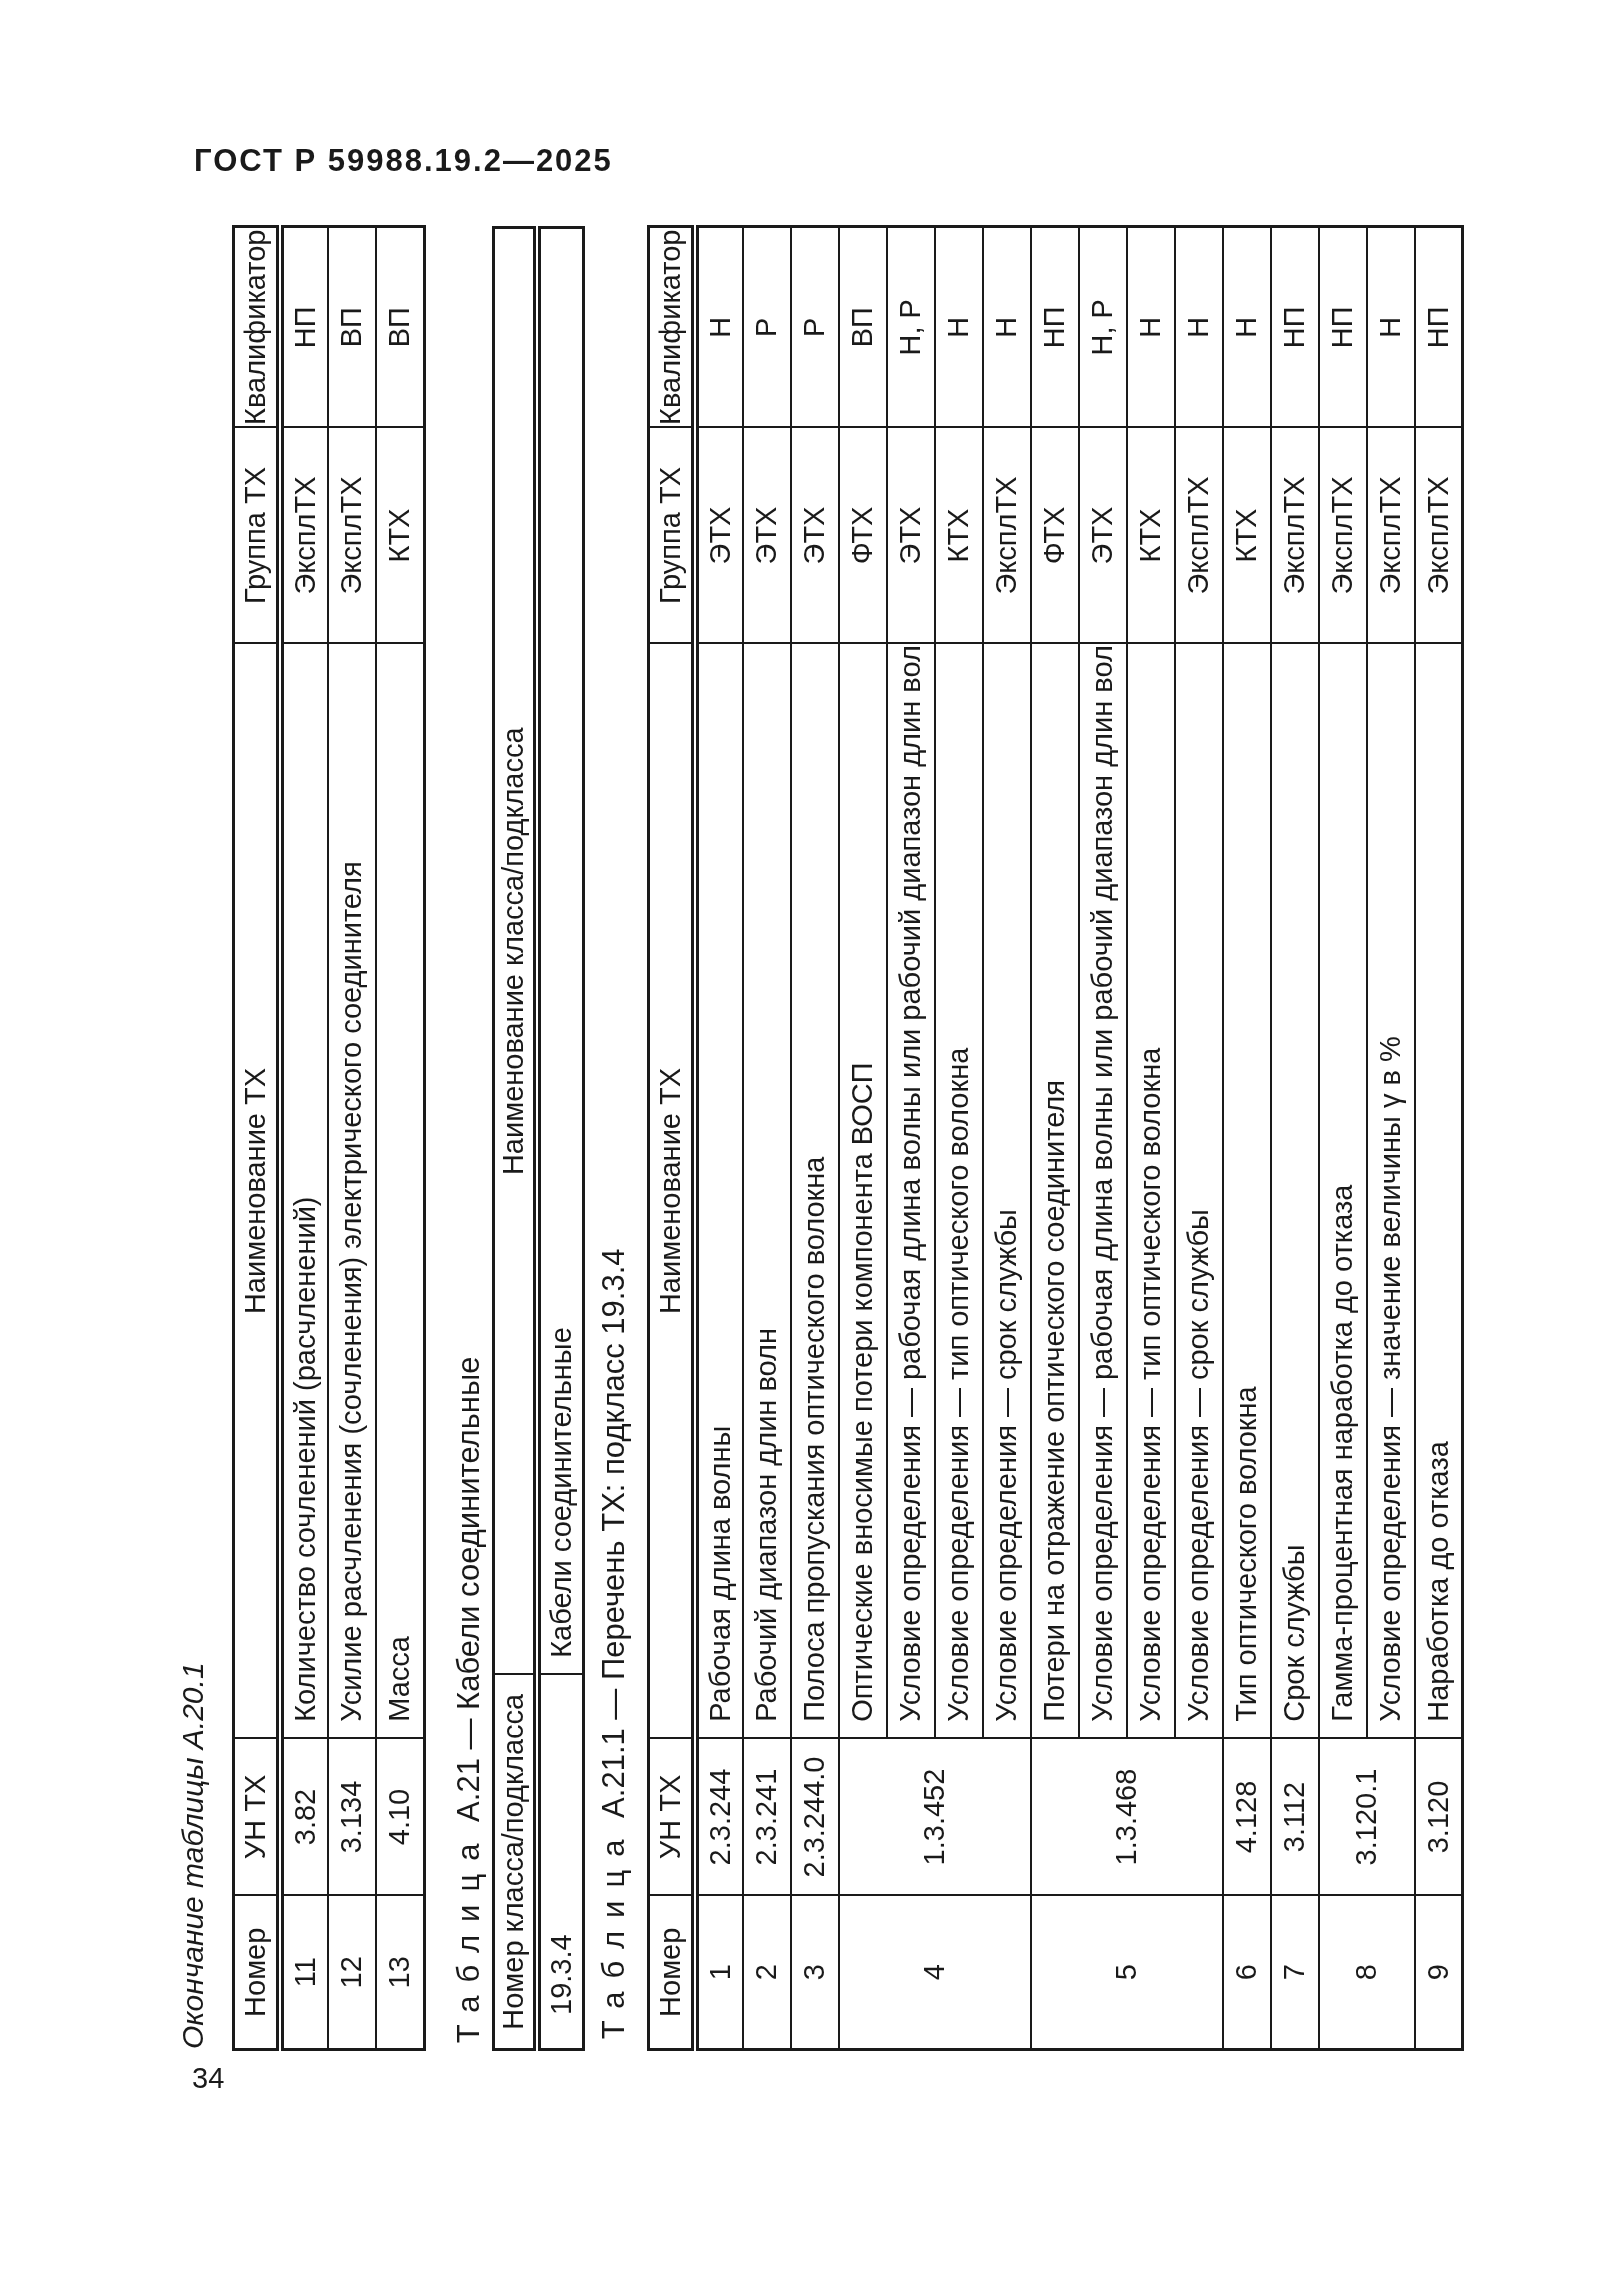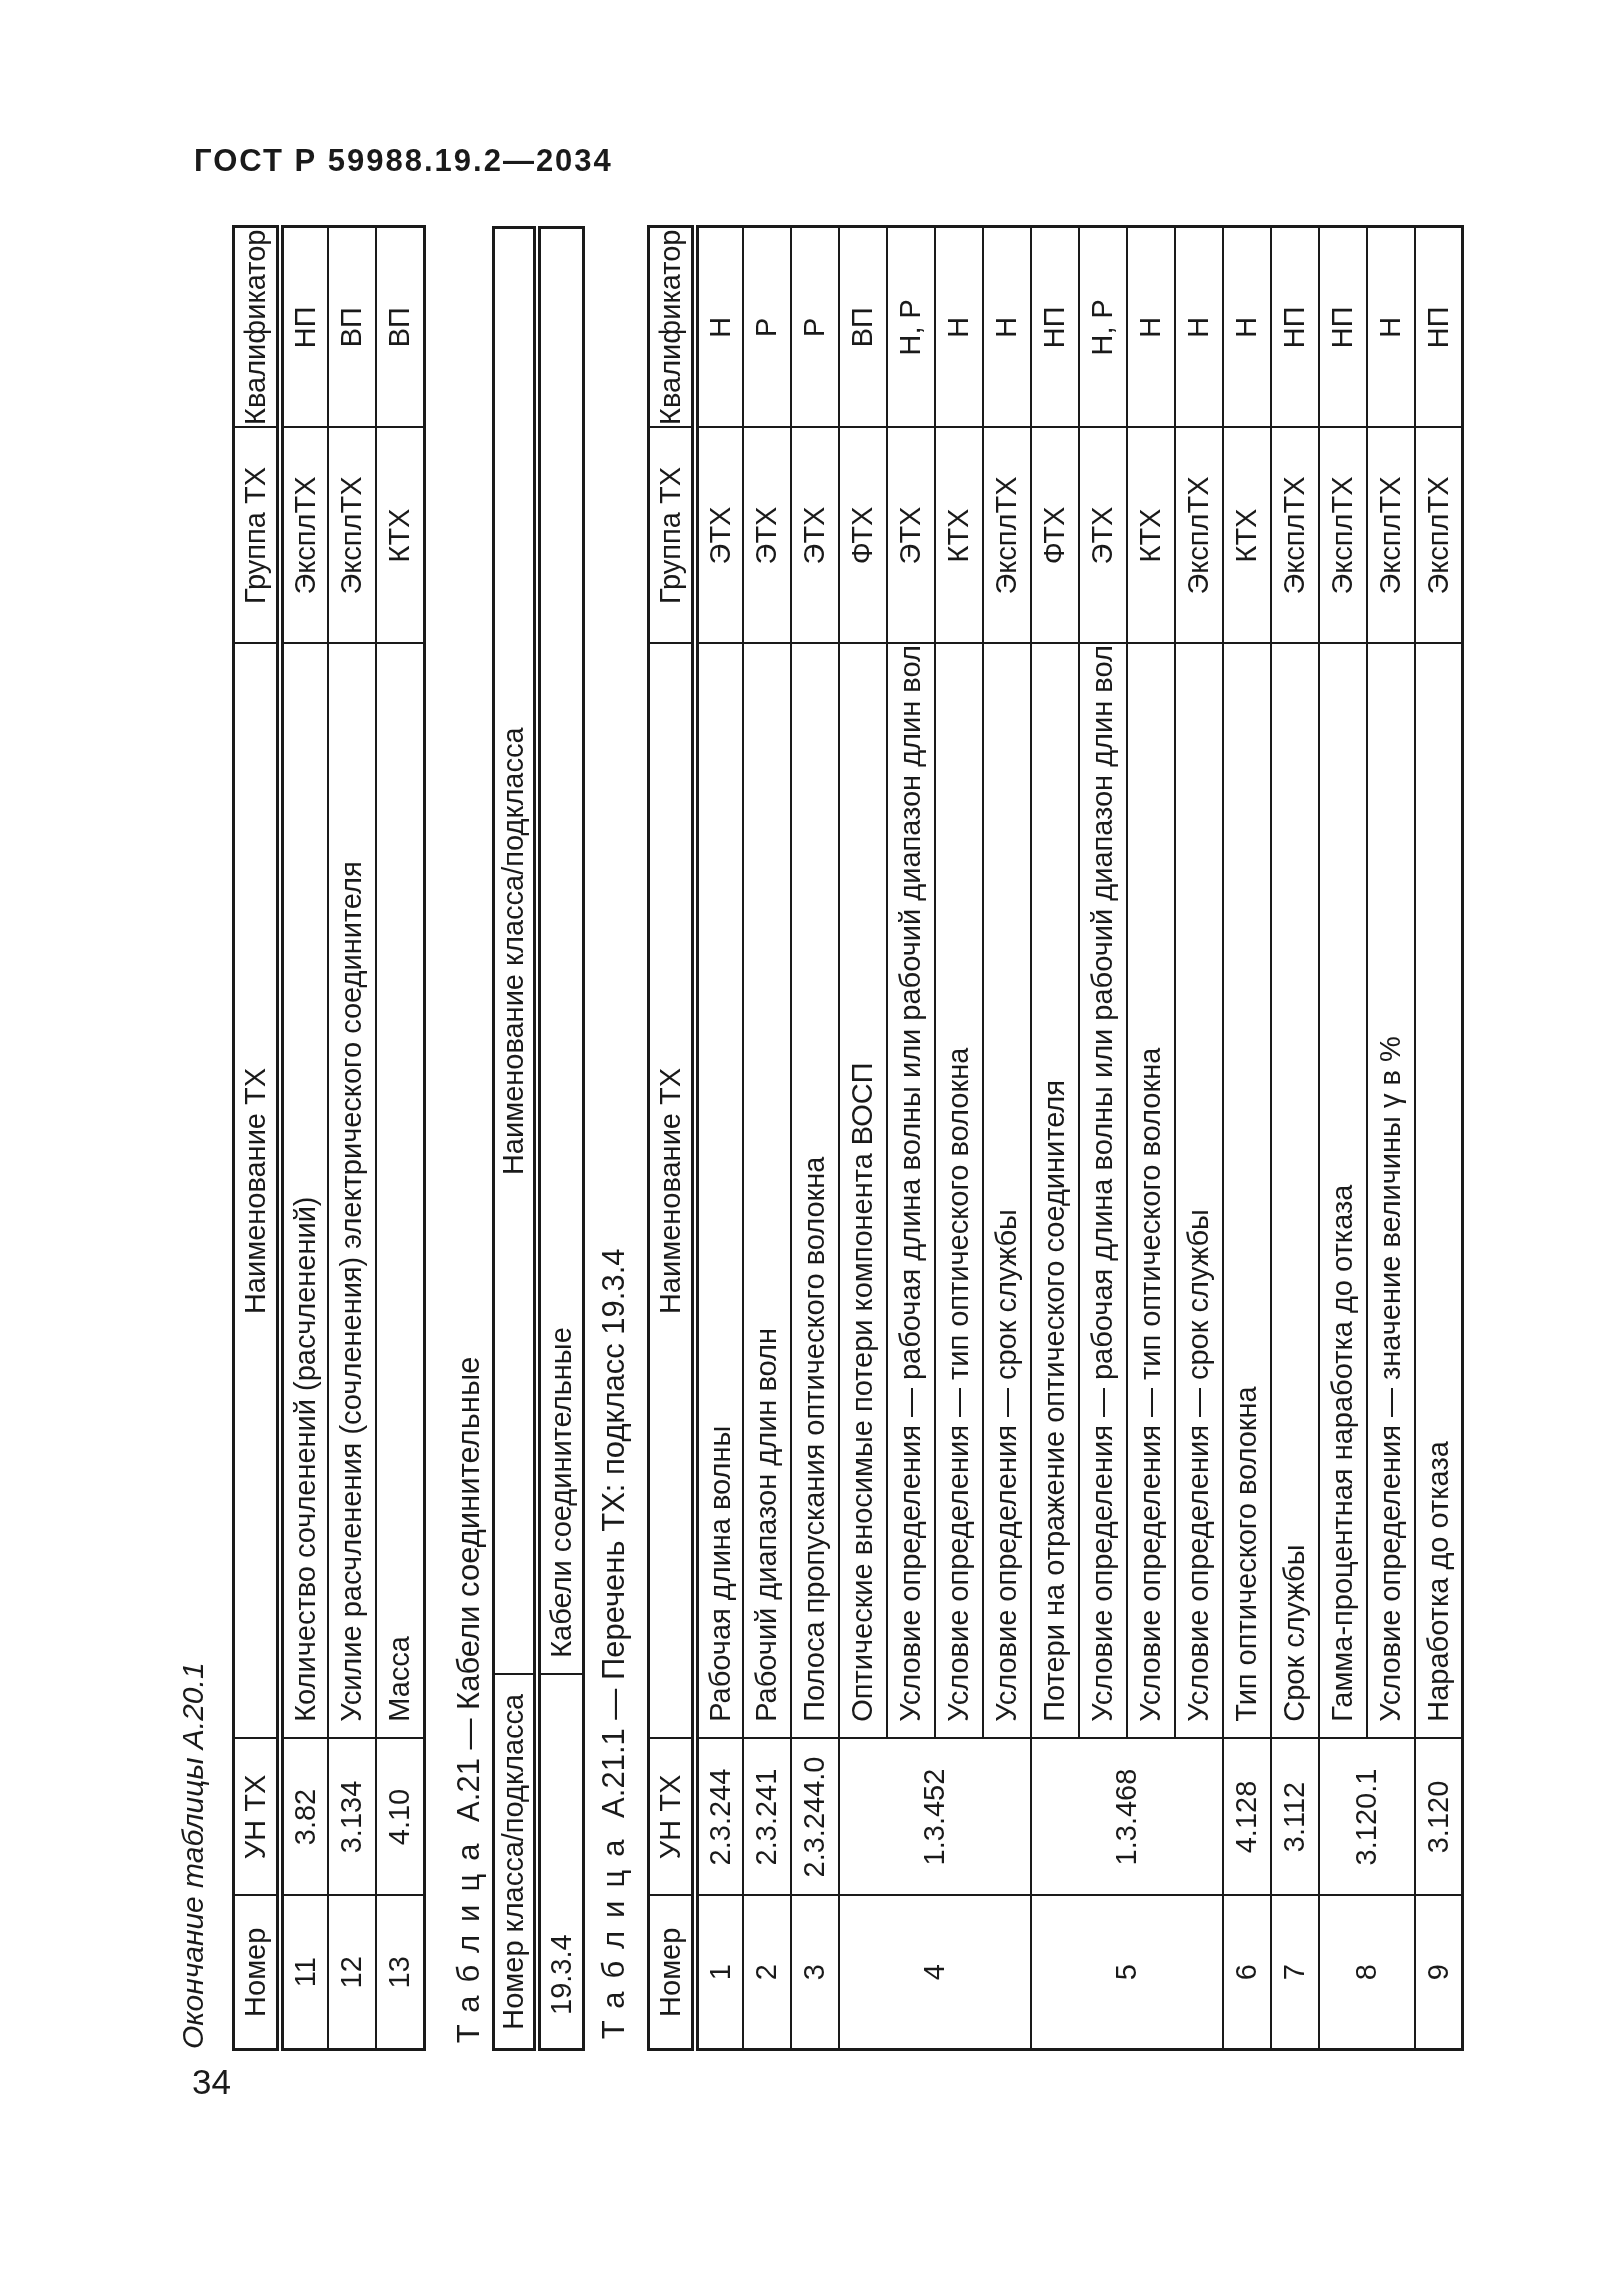--- a/index.html
+++ b/index.html
@@ -11,21 +11,21 @@
     position:relative;
     overflow:hidden;
   }
   #doc-code {
     position:absolute; left:194px; top:143px;
     font-size:31px; font-weight:bold; letter-spacing:2px;
     white-space:nowrap;
   }
   #page-num {
     position:absolute; left:192px; top:2062px;
-    font-size:35px;
+    font-size:29px;
   }
   
   #land {
     position:absolute; left:137px; top:131px;
     width:1920px; height:1353px;
     transform: translate(0,1920px) rotate(-90deg);
     transform-origin: 0 0;
   }
   .cap {
     position:absolute; white-space:nowrap;
@@ -50,21 +50,21 @@
     padding:0; overflow:hidden; white-space:nowrap;
     vertical-align:middle; text-align:center;
   }
   .gost thead th { border-bottom:8.8px double #1a1a1a; }
   .gost td.c-name { text-align:left; padding-left:15.7px; }
   .gost td.c-sub  { text-align:left; padding-left:33px; }
 </style>
 </head>
 <body>
 
-<div id="doc-code">ГОСТ Р 59988.19.2—2034</div>
+<div id="doc-code">ГОСТ Р 59988.19.2—2025</div>
 <div id="page-num">34</div>
 
 <div id="land">
   <div id="cap1" class="cap">Окончание таблицы А.20.1</div>
 
   <table id="t1" class="gost">
       <colgroup>
         <col style="width: 154px;">
         <col style="width: 157px;">
         <col style="width: 1095px;">

